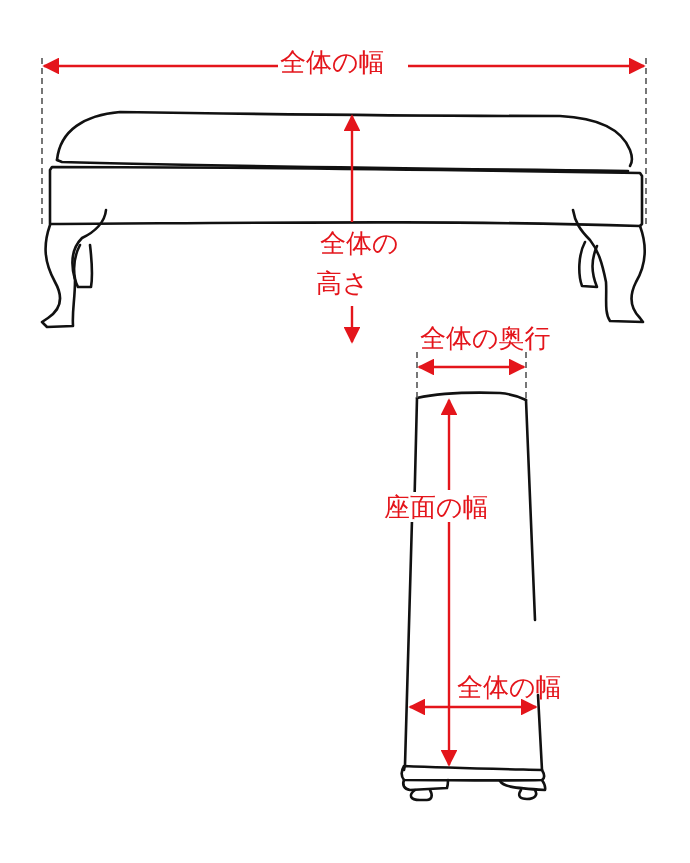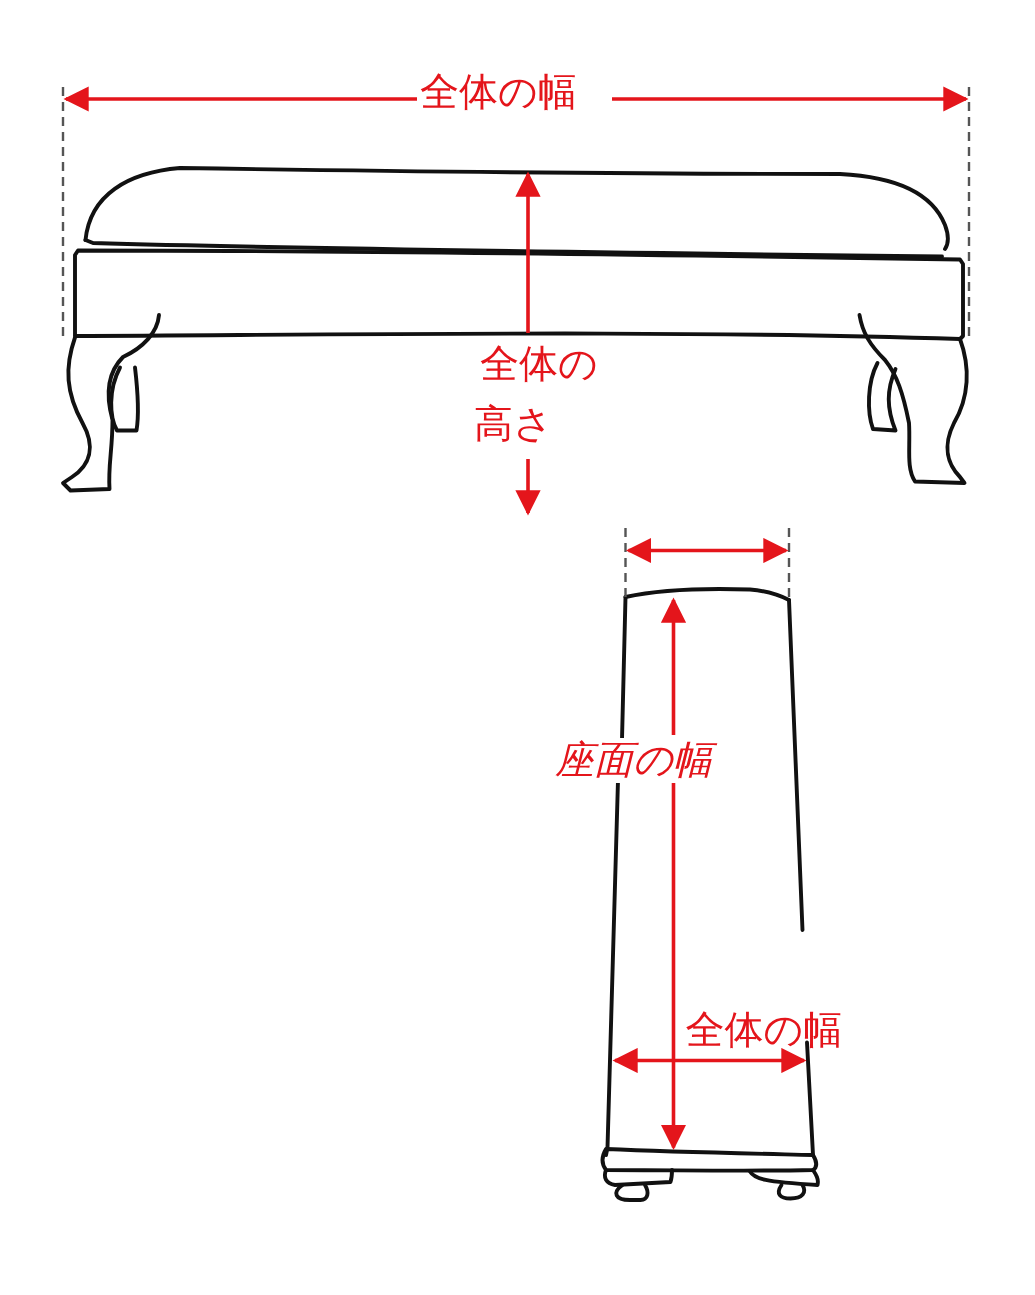--- a/index.html
+++ b/index.html
@@ -81,15 +81,16 @@
       <line x1="449" y1="522" x2="449" y2="765" marker-end="url(#ah)"></line>
     </g>
 
     <line x1="410" y1="707" x2="536" y2="707" stroke="#e4151b" stroke-width="2.4" marker-start="url(#ah)" marker-end="url(#ah)"></line>
   </svg>
 
   
   <div class="lbl" style="left:280px; top:47px;">全体の幅</div>
   <div class="lbl" style="left:320px; top:228px;">全体の</div>
   <div class="lbl" style="left:316px; top:268px;">高さ</div>
-  <div class="lbl" style="left:370px; top:492px;font-style:italic;">座面の幅</div>
+  <div class="lbl nobg" style="left:420px; top:323px;">全体の奥行</div>
+  <div class="lbl" style="left:384px; top:492px;">座面の幅</div>
   <div class="lbl nobg" style="left:457px; top:672px;">全体の幅</div>
 </div>
 
 </body></html>

